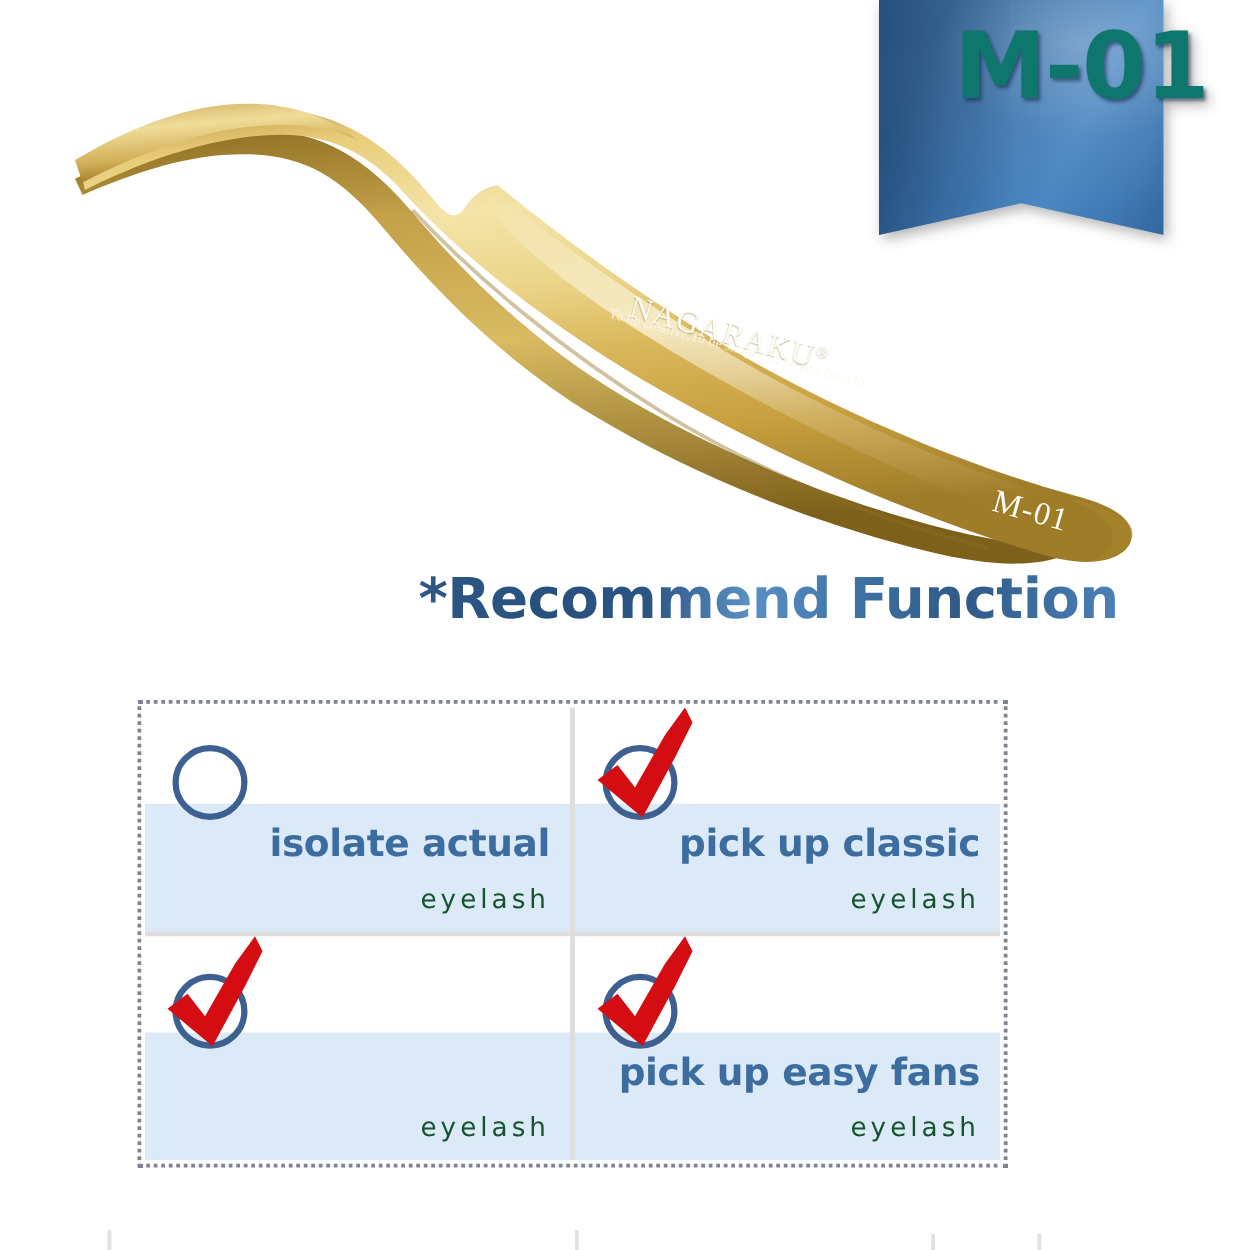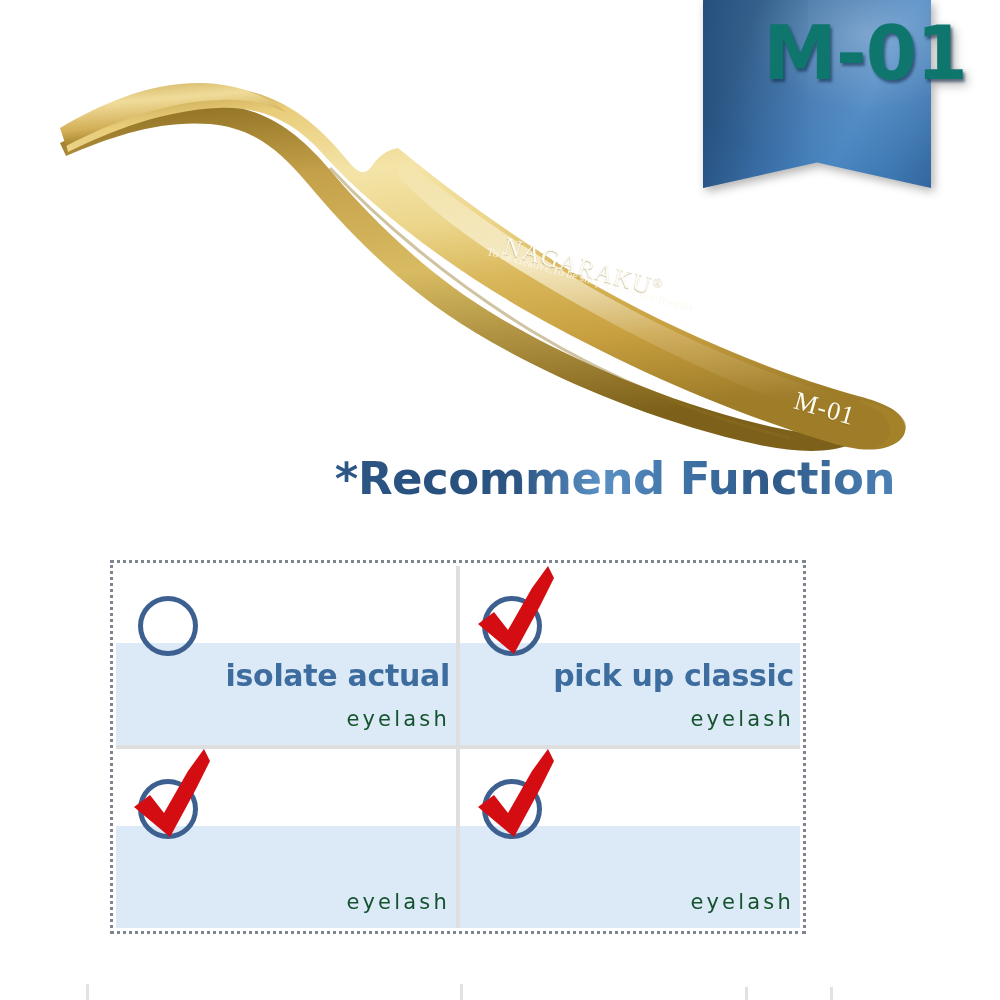--- a/index.html
+++ b/index.html
@@ -178,21 +178,21 @@
     height: 57%;
     background: #dce9f7;
   }
   .cell-inner {
     position: absolute;
     inset: 0;
     display: flex;
     flex-direction: column;
     justify-content: flex-end;
     align-items: flex-end;
-    padding: 0 6px 14px 0;
+    padding: 0 16px 14px 0;
     box-sizing: border-box;
   }
   .cell-title {
     position: relative;
     color: #3d6d9f;
     font-family: "DejaVu Sans", sans-serif;
     font-weight: bold;
     font-size: 30px;
     line-height: 1.05;
     letter-spacing: -0.3px;
@@ -392,20 +392,21 @@
 
       <div class="cell">
         <div class="cell-band"></div>
         <div class="marker">
           <div class="ring"></div>
           <svg class="tick-svg" viewBox="0 0 92 92">
             <path d="M4 50 L20 38 L34 56 L58 14 L74 -8 L80 4 L66 32 L40 80 Z" fill="#d40d12"></path>
           </svg>
         </div>
         <div class="cell-inner">
+          <div class="cell-title">pick up easy fans</div>
           <div class="cell-sub">eyelash</div>
         </div>
       </div>
 
     </div>
   </div>
 
   <div class="bottom-tick" style="left:86px"></div>
   <div class="bottom-tick" style="left:460px"></div>
   <div class="bottom-tick" style="left:745px;height:13px"></div>

